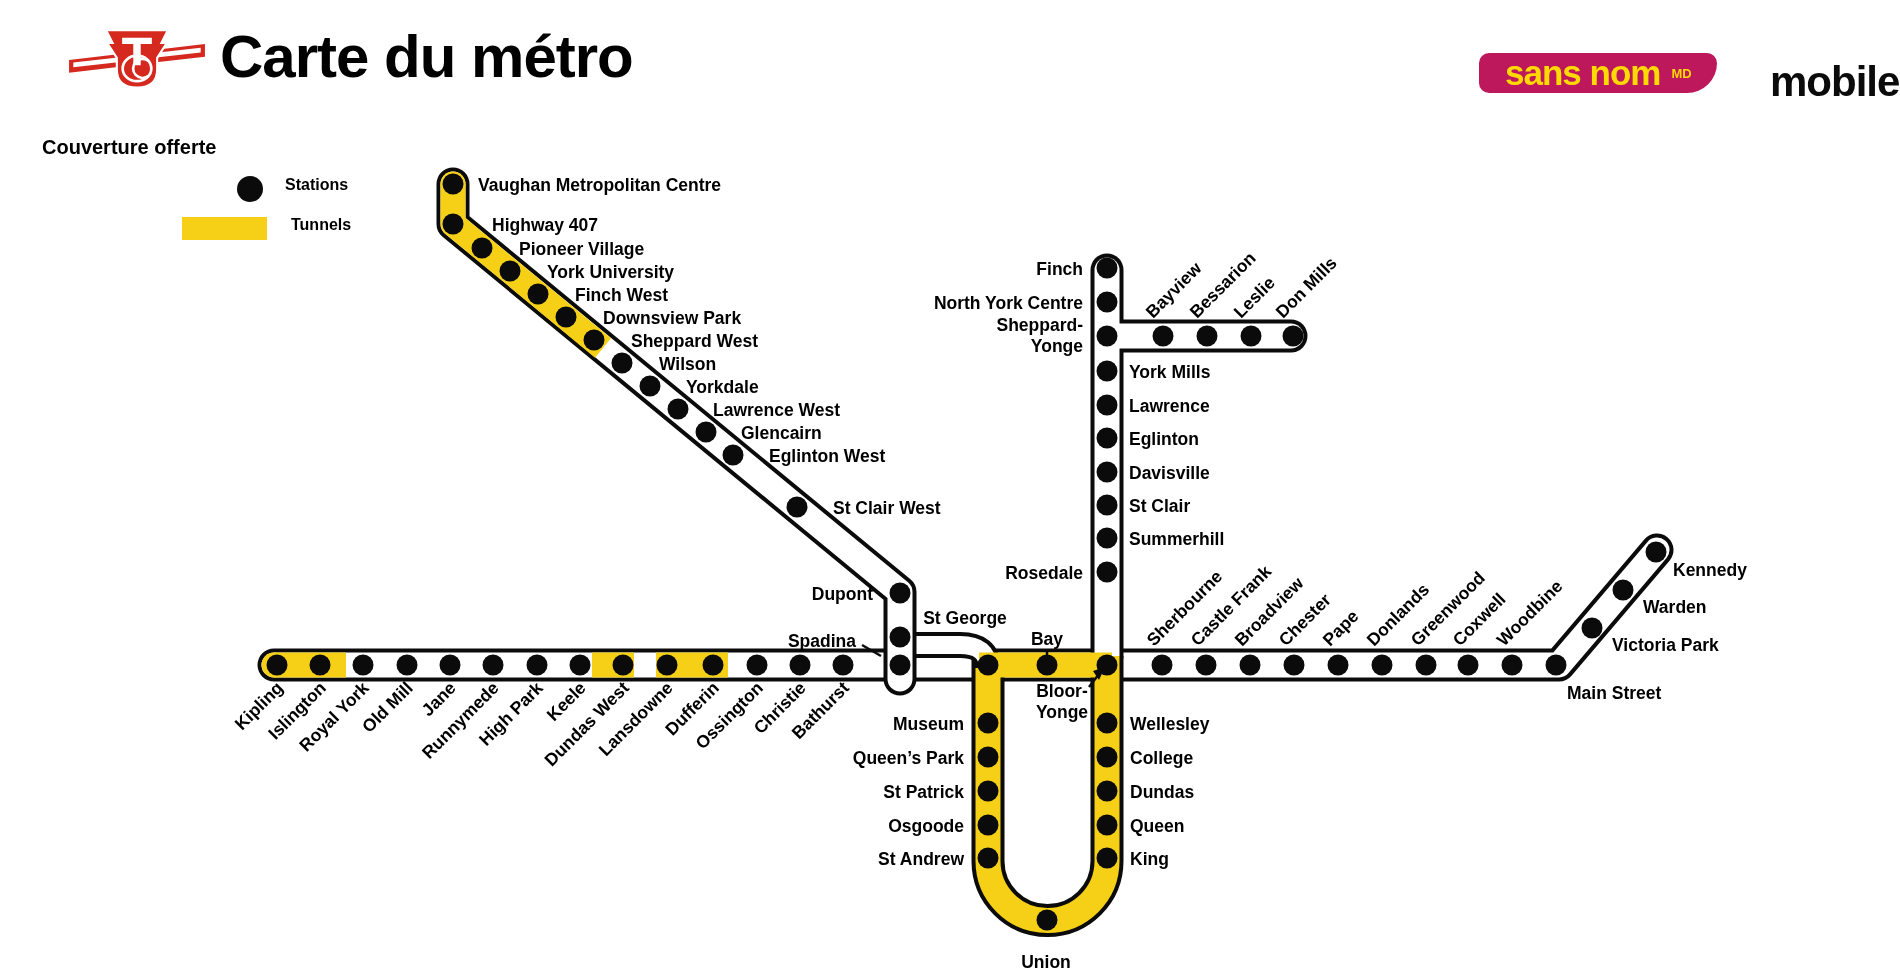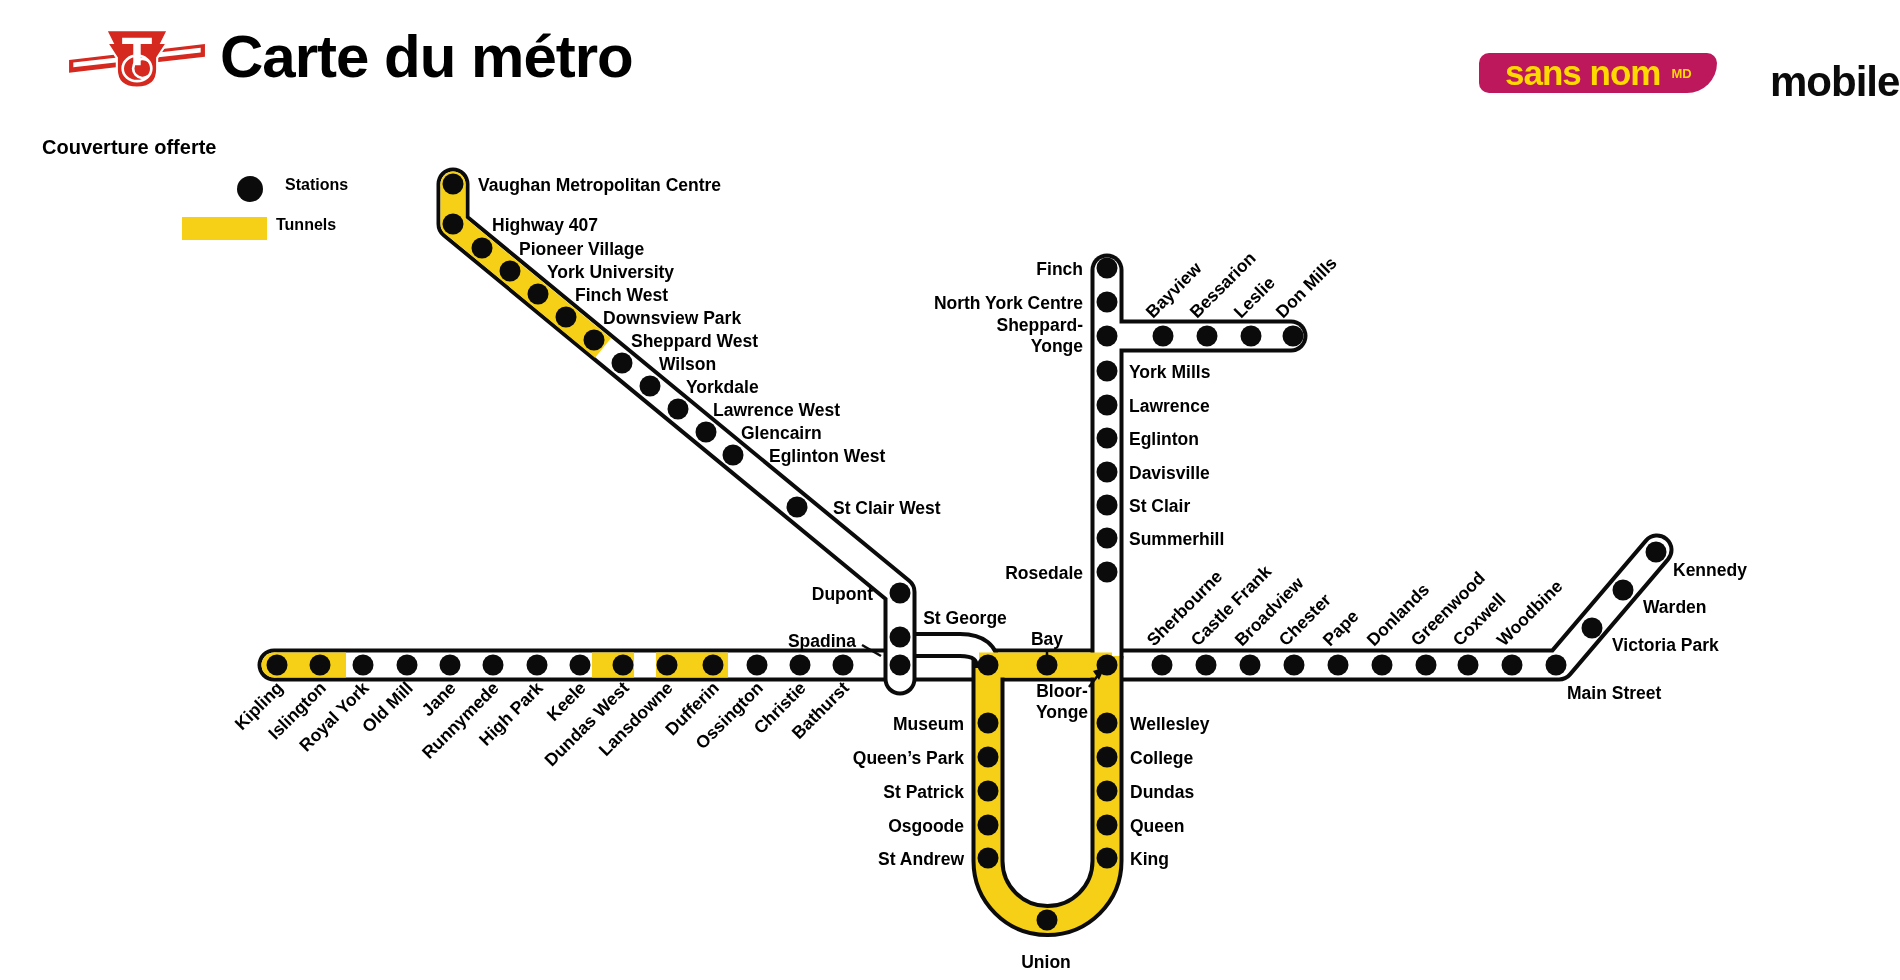--- a/index.html
+++ b/index.html
@@ -5,21 +5,21 @@
   html,body{margin:0;padding:0;}
   body{width:1900px;height:980px;position:relative;background:#ffffff;overflow:hidden;
        font-family:"Liberation Sans",sans-serif;}
   .abs{position:absolute;}
   #page-title{left:220px;top:22px;font-size:60px;font-weight:700;color:#000;letter-spacing:-1px;}
   #legend-title{left:42px;top:136px;font-size:20px;font-weight:700;color:#000;}
   .legend-label{font-size:16px;font-weight:700;color:#000;}
   #legend-dot{left:237px;top:176px;width:26px;height:26px;border-radius:50%;background:#0b0b0b;}
   #legend-stations-label{left:285px;top:176px;}
   #legend-swatch{left:182px;top:217px;width:85px;height:23px;background:#f5d017;}
-  #legend-tunnels-label{left:276px;top:216px;}
+  #legend-tunnels-label{left:291px;top:216px;}
   #brand-badge{left:1479px;top:53px;width:238px;height:40px;background:#be185d;
                border-radius:14px 14px 42px 14px;display:flex;align-items:center;padding-left:26px;box-sizing:border-box;}
   #brand-name{font-size:35px;font-weight:700;color:#ffd900;letter-spacing:-1px;}
   #brand-tm{font-size:13px;font-weight:700;color:#ffd900;vertical-align:super;margin-left:11px;}
   #brand-suffix{left:1726px;top:58px;font-size:42px;font-weight:700;color:#0b0b0b;letter-spacing:-1px;margin-left:44px;}
   #map{position:absolute;left:0;top:0;}
   #map text{font-family:"Liberation Sans",sans-serif;font-weight:700;font-size:17.5px;fill:#000;}
   .line-black{stroke:#0b0b0b;stroke-width:33;fill:none;}
   .line-white{stroke:#ffffff;stroke-width:25;fill:none;}
   .line-yellow{stroke:#f5d017;stroke-width:25;fill:none;}

